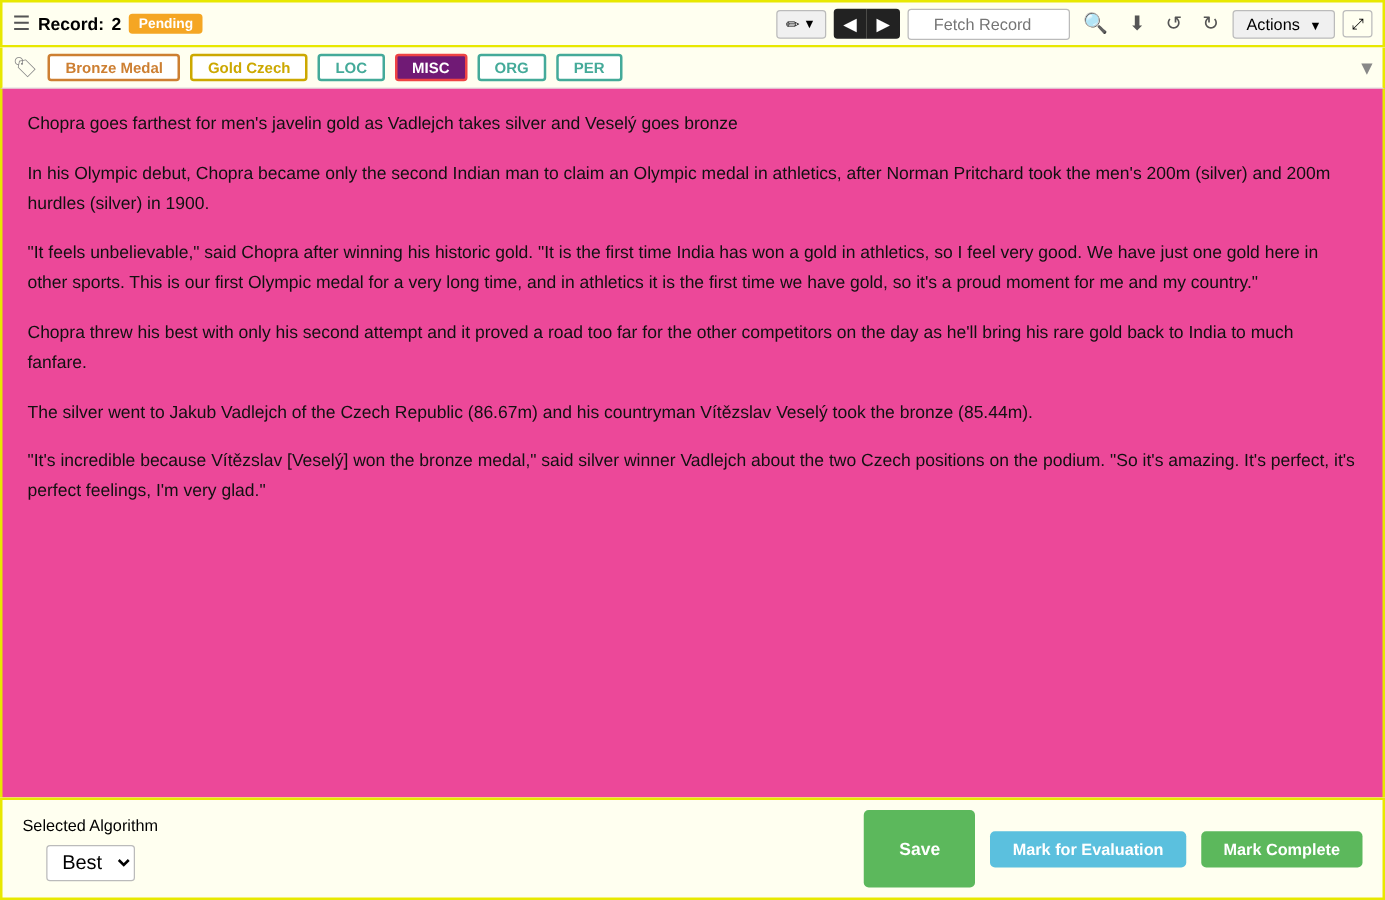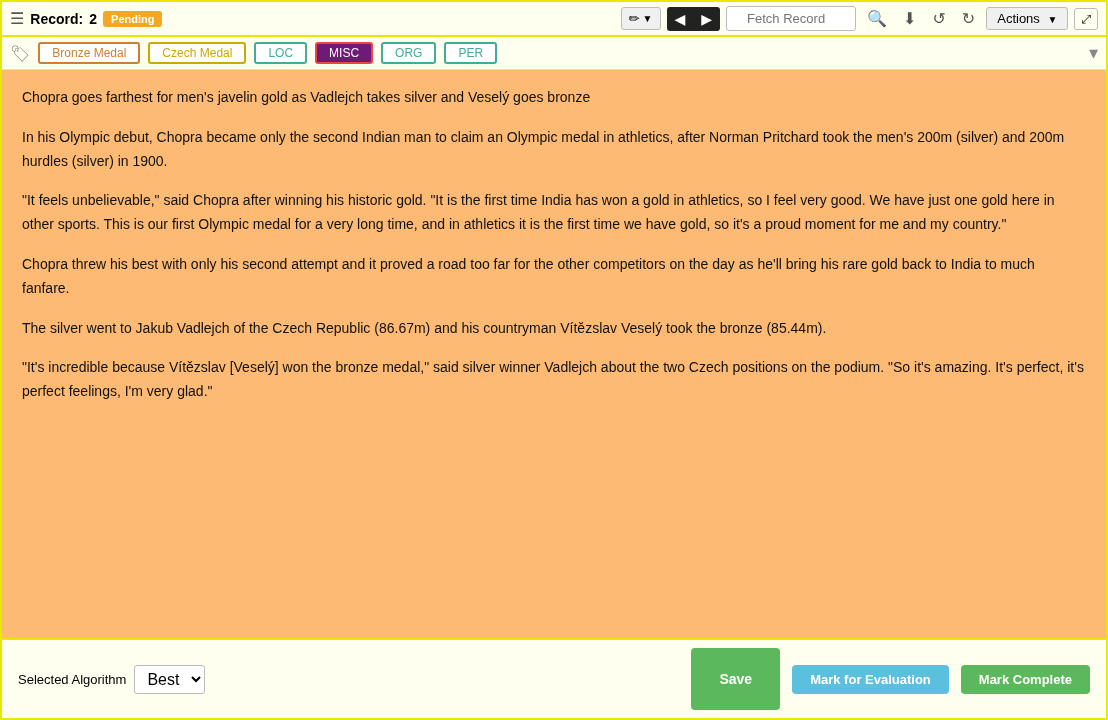--- a/index.html
+++ b/index.html
@@ -106,41 +106,41 @@
     .tag-icon {
       color: #888;
       font-size: 16px;
       cursor: pointer;
     }
     .tag {
       border: 2px solid #7f1d1d;
       border-radius: 3px;
       padding: 2px 12px;
       font-size: 12px;
-      font-weight: normal;
+      font-weight: bold;
       cursor: pointer;
       background: white;
     }
     .tag.bronze { border-color: #cd7f32; color: #cd7f32; }
     .tag.gold { border-color: #cca800; color: #cca800; }
     .tag.loc { border-color: #4a9; color: #4a9; }
     .tag.misc { border-color: #e44; color: white; background: #701a75; }
     .tag.org { border-color: #4a9; color: #4a9; }
     .tag.per { border-color: #4a9; color: #4a9; }
     .tags-spacer { flex: 1; }
     .tags-dropdown {
       font-size: 18px;
       color: #888;
       cursor: pointer;
     }
 
     
     .main-content {
       flex: 1;
-      background: #fdba74;
+      background: #ec4899;
       overflow-y: auto;
       padding: 16px 20px;
       border-left: 2px solid #e8e800;
       border-right: 2px solid #e8e800;
       line-height: 1.7;
     }
     .main-content p {
       margin-bottom: 16px;
       font-size: 14px;
       color: #111;
@@ -155,20 +155,21 @@
       padding: 8px 16px;
       gap: 12px;
       flex-shrink: 0;
       border: 2px solid #e8e800;
     }
     .footer-algo {
       display: flex;
       align-items: center;
       gap: 8px;
       font-size: 13px;
+      flex-direction: column;
     }
     .algo-select {
       border: 1px solid #bbb;
       border-radius: 3px;
       padding: 4px 8px;
       font-size: 16px;
       cursor: pointer;
       background: white;
     }
     .footer-spacer { flex: 1; }
@@ -245,21 +246,21 @@
   </button>
 
   <button class="expand-btn">
     <span>⤢</span>
   </button>
 </div>
 
 <div class="tags-row">
   <span class="tag-icon">🏷</span>
   <span class="tag bronze">Bronze Medal</span>
-  <span class="tag gold">Czech Medal</span>
+  <span class="tag gold">Gold Czech</span>
   <span class="tag loc">LOC</span>
   <span class="tag misc">MISC</span>
   <span class="tag org">ORG</span>
   <span class="tag per">PER</span>
   <div class="tags-spacer"></div>
   <span class="tags-dropdown">▾</span>
 </div>
 
 <div class="main-content">
   <p>Chopra goes farthest for men's javelin gold as Vadlejch takes silver and Veselý goes bronze</p>

